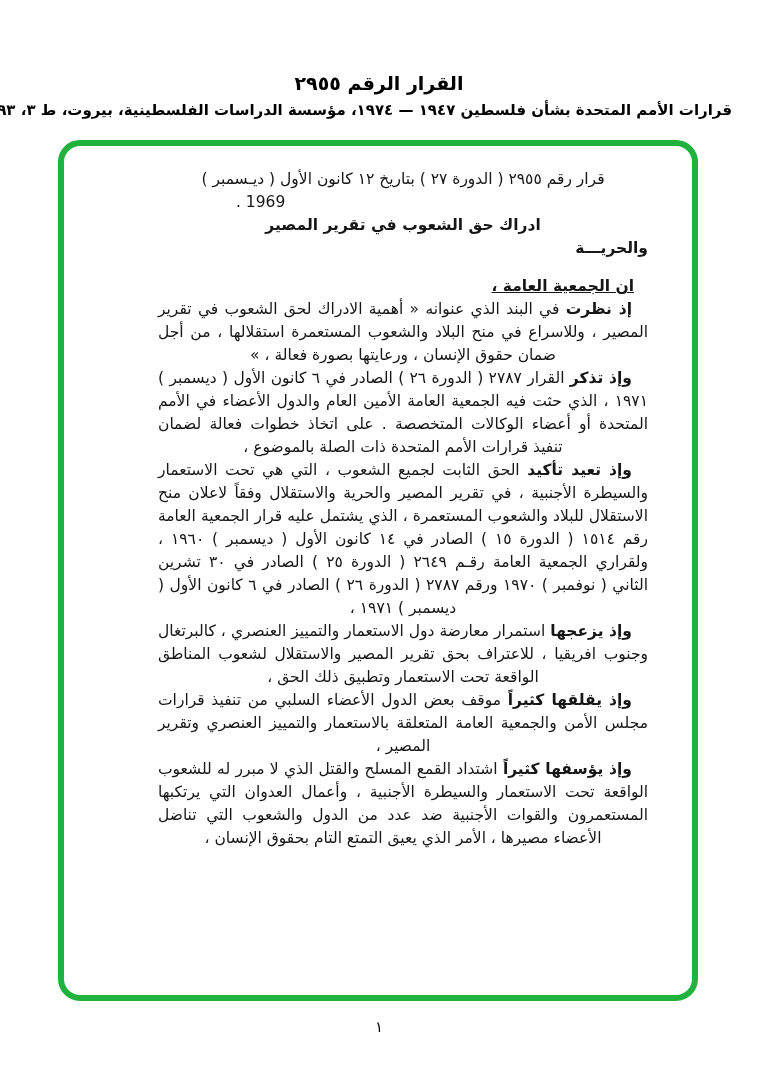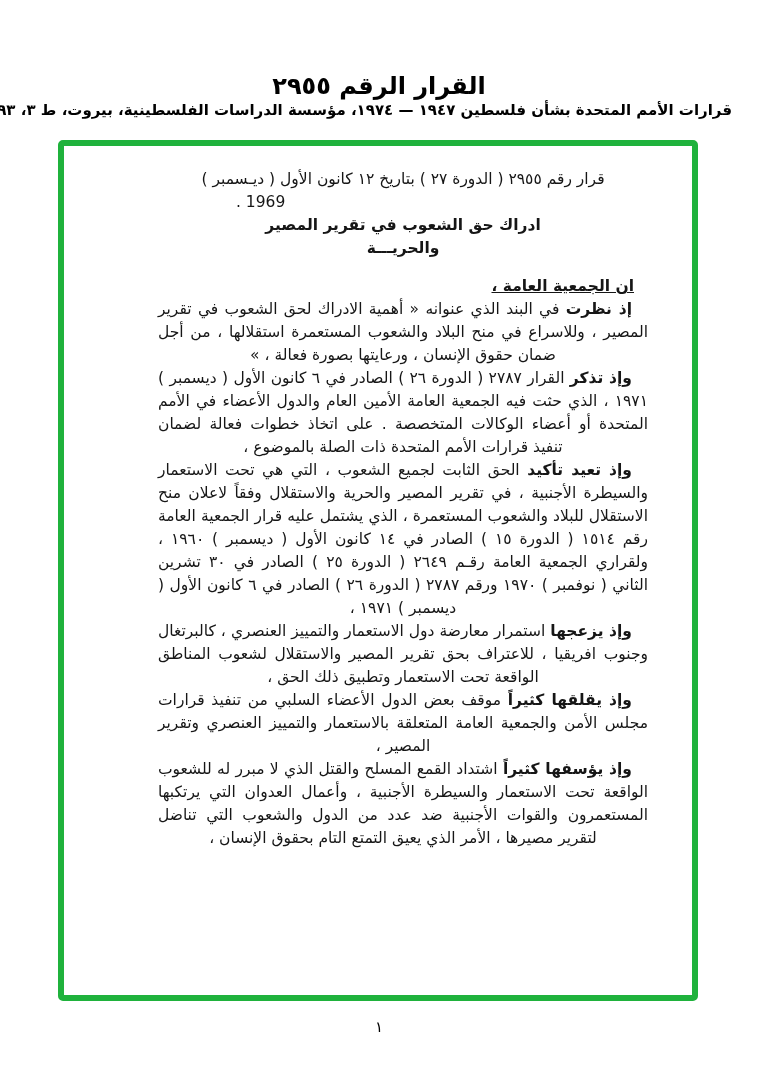--- a/index.html
+++ b/index.html
@@ -7,45 +7,45 @@
     width: 758px; height: 1078px;
     position: relative;
     background: #ffffff;
     color: #111111;
     font-family: "DejaVu Sans", sans-serif;
     overflow: hidden;
   }
   .header-title {
     position: absolute; top: 72px; left: 0; right: 0;
     text-align: center; direction: rtl;
-    font-size: 24px; font-weight: bold; color: #000;
+    font-size: 19px; font-weight: bold; color: #000;
   }
   .header-source {
     position: absolute; top: 101px; left: 26px; right: 26px;
     text-align: center; direction: rtl;
     font-size: 15px; font-weight: bold; color: #000;
     white-space: nowrap;
   }
   .annotation-frame {
     position: absolute; left: 58px; top: 140px;
     width: 640px; height: 861px;
     box-sizing: border-box;
     border: 6px solid #1fb23c;
-    border-radius: 5px;
+    border-radius: 22px;
     background: #ffffff;
   }
   .doc-content {
     position: absolute; top: 22px; right: 44px; left: 94px;
     direction: rtl;
     font-size: 15.5px; line-height: 23px; color: #161616;
   }
   .res-title-1 { text-align: center; }
   .res-title-2 { text-align: left; padding-left: 78px; }
   .res-subject-1 { text-align: center; font-weight: bold; }
-  .res-subject-2 { text-align: center; font-weight: bold; }
+  .res-subject-2 { text-align: right; font-weight: bold; }
   .opening { margin-top: 15px; text-align: right; text-indent: 14px; font-weight: bold; text-decoration: underline; }
   .para {
     margin: 0;
     text-align: justify;
     text-align-last: center;
     text-indent: 16px;
   }
   .para .lead { font-weight: bold; }
   .page-number {
     position: absolute; top: 1018px; left: 0; right: 0;
@@ -71,18 +71,18 @@
   <p class="para"><span class="lead">إذ نظرت</span><span> في البند الذي عنوانه « أهمية الادراك لحق الشعوب في تقرير المصير ، وللاسراع في منح البلاد والشعوب المستعمرة استقلالها ، من أجل ضمان حقوق الإنسان ، ورعايتها بصورة فعالة ، »</span></p>
 
   <p class="para"><span class="lead">وإذ تذكر</span><span> القرار ٢٧٨٧ ( الدورة ٢٦ ) الصادر في ٦ كانون الأول ( ديسمبر ) ١٩٧١ ، الذي حثت فيه الجمعية العامة الأمين العام والدول الأعضاء في الأمم المتحدة أو أعضاء الوكالات المتخصصة . على اتخاذ خطوات فعالة لضمان تنفيذ قرارات الأمم المتحدة ذات الصلة بالموضوع ،</span></p>
 
   <p class="para"><span class="lead">وإذ تعيد تأكيد</span><span> الحق الثابت لجميع الشعوب ، التي هي تحت الاستعمار والسيطرة الأجنبية ، في تقرير المصير والحرية والاستقلال وفقاً لاعلان منح الاستقلال للبلاد والشعوب المستعمرة ، الذي يشتمل عليه قرار الجمعية العامة رقم ١٥١٤ ( الدورة ١٥ ) الصادر في ١٤ كانون الأول ( ديسمبر ) ١٩٦٠ ، ولقراري الجمعية العامة رقـم ٢٦٤٩ ( الدورة ٢٥ ) الصادر في ٣٠ تشرين الثاني ( نوفمبر ) ١٩٧٠ ورقم ٢٧٨٧ ( الدورة ٢٦ ) الصادر في ٦ كانون الأول ( ديسمبر ) ١٩٧١ ،</span></p>
 
   <p class="para"><span class="lead">وإذ يزعجها</span><span> استمرار معارضة دول الاستعمار والتمييز العنصري ، كالبرتغال وجنوب افريقيا ، للاعتراف بحق تقرير المصير والاستقلال لشعوب المناطق الواقعة تحت الاستعمار وتطبيق ذلك الحق ،</span></p>
 
   <p class="para"><span class="lead">وإذ يقلقها كثيراً</span><span> موقف بعض الدول الأعضاء السلبي من تنفيذ قرارات مجلس الأمن والجمعية العامة المتعلقة بالاستعمار والتمييز العنصري وتقرير المصير ،</span></p>
 
-  <p class="para"><span class="lead">وإذ يؤسفها كثيراً</span><span> اشتداد القمع المسلح والقتل الذي لا مبرر له للشعوب الواقعة تحت الاستعمار والسيطرة الأجنبية ، وأعمال العدوان التي يرتكبها المستعمرون والقوات الأجنبية ضد عدد من الدول والشعوب التي تناضل لتقرير مصيرها ، الأمر الذي يعيق التمتع التام بحقوق الإنسان ،</span></p>
+  <p class="para"><span class="lead">وإذ يؤسفها كثيراً</span><span> اشتداد القمع المسلح والقتل الذي لا مبرر له للشعوب الواقعة تحت الاستعمار والسيطرة الأجنبية ، وأعمال العدوان التي يرتكبها المستعمرون والقوات الأجنبية ضد عدد من الدول والشعوب التي تناضل الأعضاء مصيرها ، الأمر الذي يعيق التمتع التام بحقوق الإنسان ،</span></p>
 </div>
   </div>
 </div>
 
 <div class="page-number">١</div>
 
 </body></html>

